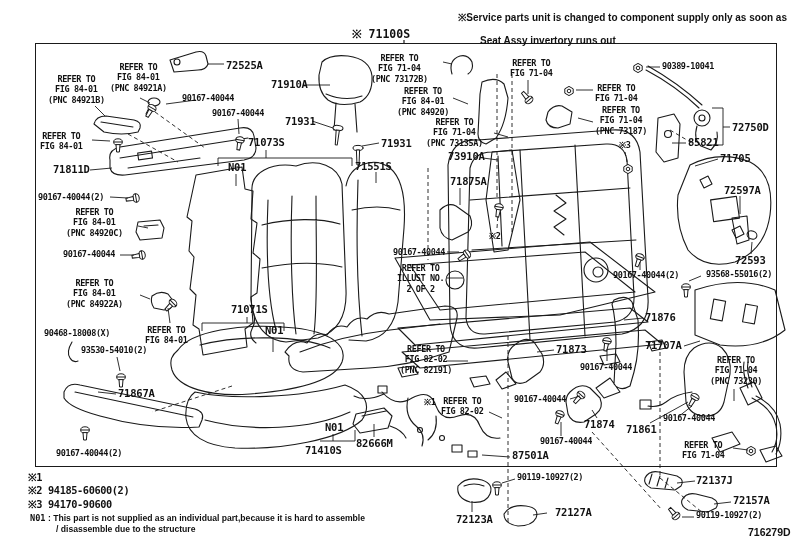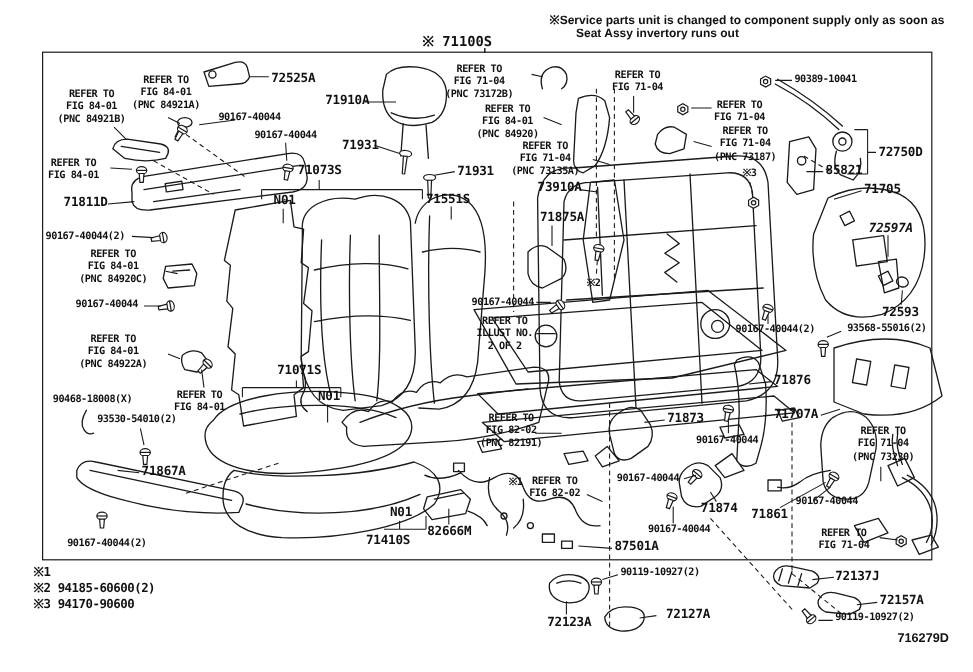--- a/index.html
+++ b/index.html
@@ -8,21 +8,21 @@
   .frame-border{position:absolute;left:35px;top:43px;width:742px;height:424px;
         border:1.6px solid #1a1a1a;box-sizing:border-box;}
   svg.art{position:absolute;left:0;top:0;z-index:1;}
   .labels{position:absolute;left:0;top:0;width:811px;height:560px;z-index:2;}
   .plabel{position:absolute;font-weight:bold;white-space:pre-line;letter-spacing:-0.4px;}
   .plabel.sm{font-size:8.5px;line-height:10.3px;text-align:center;}
   .plabel.lg{font-size:10.5px;line-height:11.5px;letter-spacing:-0.2px;}
   .fig-title{position:absolute;left:352px;top:26px;font-size:11.5px;font-weight:bold;z-index:3;}
   .top-note{position:absolute;left:458px;top:12px;width:340px;z-index:3;
         font-family:"Liberation Sans",sans-serif;font-weight:bold;font-size:10px;line-height:11px;}
-  .top-note .l2{margin-left:22px;}
+  .top-note .l2{margin-left:22px;margin-top:12px;}
   .footnotes{position:absolute;left:28px;top:471px;z-index:3;}
   .fn-row{font-family:"Liberation Sans",sans-serif;font-weight:bold;font-size:10.3px;
         line-height:13.4px;display:flex;gap:6px;}
   .fn-row .mono{font-family:"DejaVu Sans Mono",monospace;letter-spacing:-0.4px;}
   .n01-note{position:absolute;left:30px;top:513px;z-index:3;
         font-family:"Liberation Sans",sans-serif;font-weight:bold;font-size:8.6px;line-height:11px;}
   .n01-note .mk{font-family:"DejaVu Sans Mono",monospace;}
   .n01-note .l2{margin-left:26px;}
   .doc-number{position:absolute;left:748px;top:526px;font-size:10.5px;font-weight:bold;z-index:3;
         font-family:"Liberation Sans",sans-serif;}
@@ -271,21 +271,21 @@
       <div class="plabel sm" style="left: 595px; top: 83px;">REFER TO
 FIG 71-04</div>
       <div class="plabel sm" style="left: 595px; top: 105px;">REFER TO
 FIG 71-04
 (PNC 73187)</div>
       <div class="plabel sm" style="left: 662px; top: 61px;">90389-10041</div>
       <div class="plabel lg" style="left: 732px; top: 122px;">72750D</div>
       <div class="plabel lg" style="left: 688px; top: 137px;">85821</div>
       <div class="plabel sm" style="left: 619px; top: 140px;">※3</div>
       <div class="plabel lg" style="left: 720px; top: 153px;">71705</div>
-      <div class="plabel lg" style="left: 724px; top: 185px; font-style: italic;">72597A</div>
+      <div class="plabel lg" style="left: 724px; top: 185px;">72597A</div>
       <div class="plabel lg" style="left: 735px; top: 255px;">72593</div>
       <div class="plabel sm" style="left: 706px; top: 269px;">93568-55016(2)</div>
       <div class="plabel sm" style="left: 613px; top: 270px;">90167-40044(2)</div>
       <div class="plabel sm" style="left: 393px; top: 247px;">90167-40044</div>
       <div class="plabel sm" style="left: 397px; top: 263px;">REFER TO
 ILLUST NO.
 2 OF 2</div>
       <div class="plabel sm" style="left: 489px; top: 231px;">※2</div>
       <div class="plabel lg" style="left: 645px; top: 312px;">71876</div>
       <div class="plabel lg" style="left: 645px; top: 340px;">71707A</div>
@@ -326,15 +326,20 @@
       <div class="fn-row">
         <span class="mono">※2</span>
         <span class="mono">94185-60600(2)</span>
       </div>
       <div class="fn-row">
         <span class="mono">※3</span>
         <span class="mono">94170-90600</span>
       </div>
     </div>
 
+  <div class="n01-note">
+    <div><span class="mk">N01</span>
+      <span>: This part is not supplied as an individual part,because it is hard to assemble</span></div>
+    <div class="l2">/ disassemble due to the structure</div>
+  </div>
 
   <div class="doc-number">716279D</div>
 </div>
 
 </body></html>

